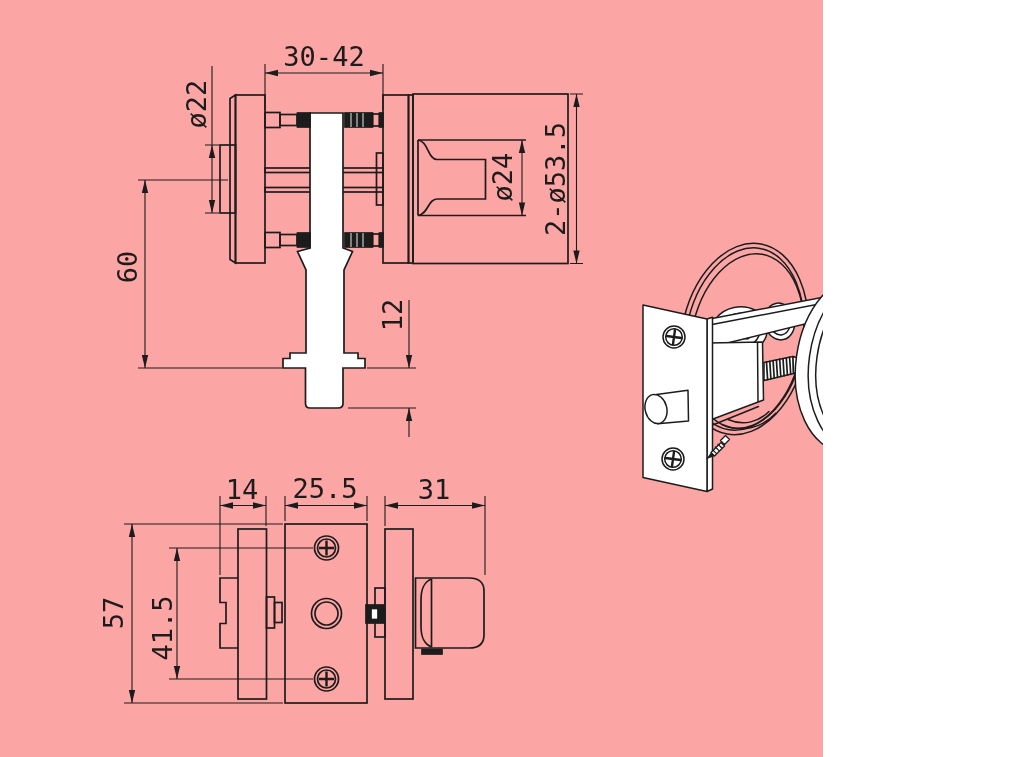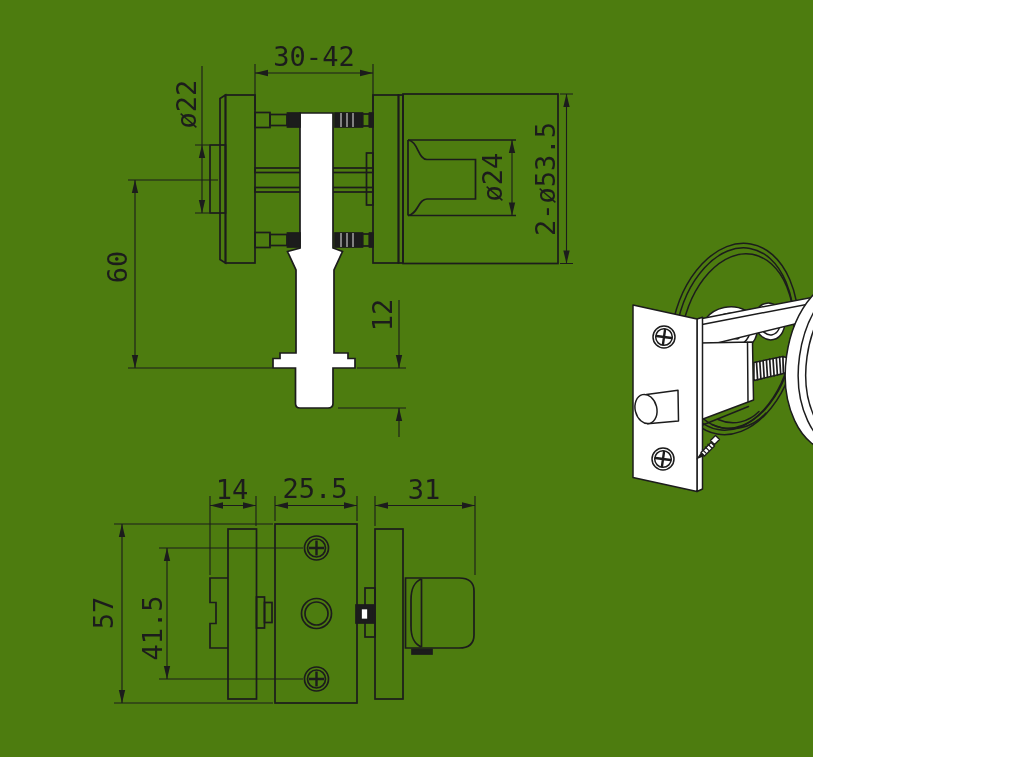--- a/index.html
+++ b/index.html
@@ -1,16 +1,16 @@
 <!DOCTYPE html>
 <html><head>
 <meta charset="utf-8">
 <style>
   html,body{margin:0;padding:0;background:#ffffff;}
-  .sheet{position:relative;width:813px;height:757px;background:#4d7c0f;overflow:hidden;}
+  .sheet{position:relative;width:813px;height:757px;background:#fca5a5;overflow:hidden;padding-left:10px;}
   svg{display:block;}
   text{font-family:"DejaVu Sans Mono","Liberation Mono",monospace;font-size:27px;fill:#1c1c1c;}
 </style>
 </head>
 <body>
 
 <div class="sheet">
 <svg width="1024" height="757" viewBox="0 0 1024 757">
 
   <g stroke="#1c1c1c" fill="none" stroke-width="1.7" stroke-linejoin="miter">

